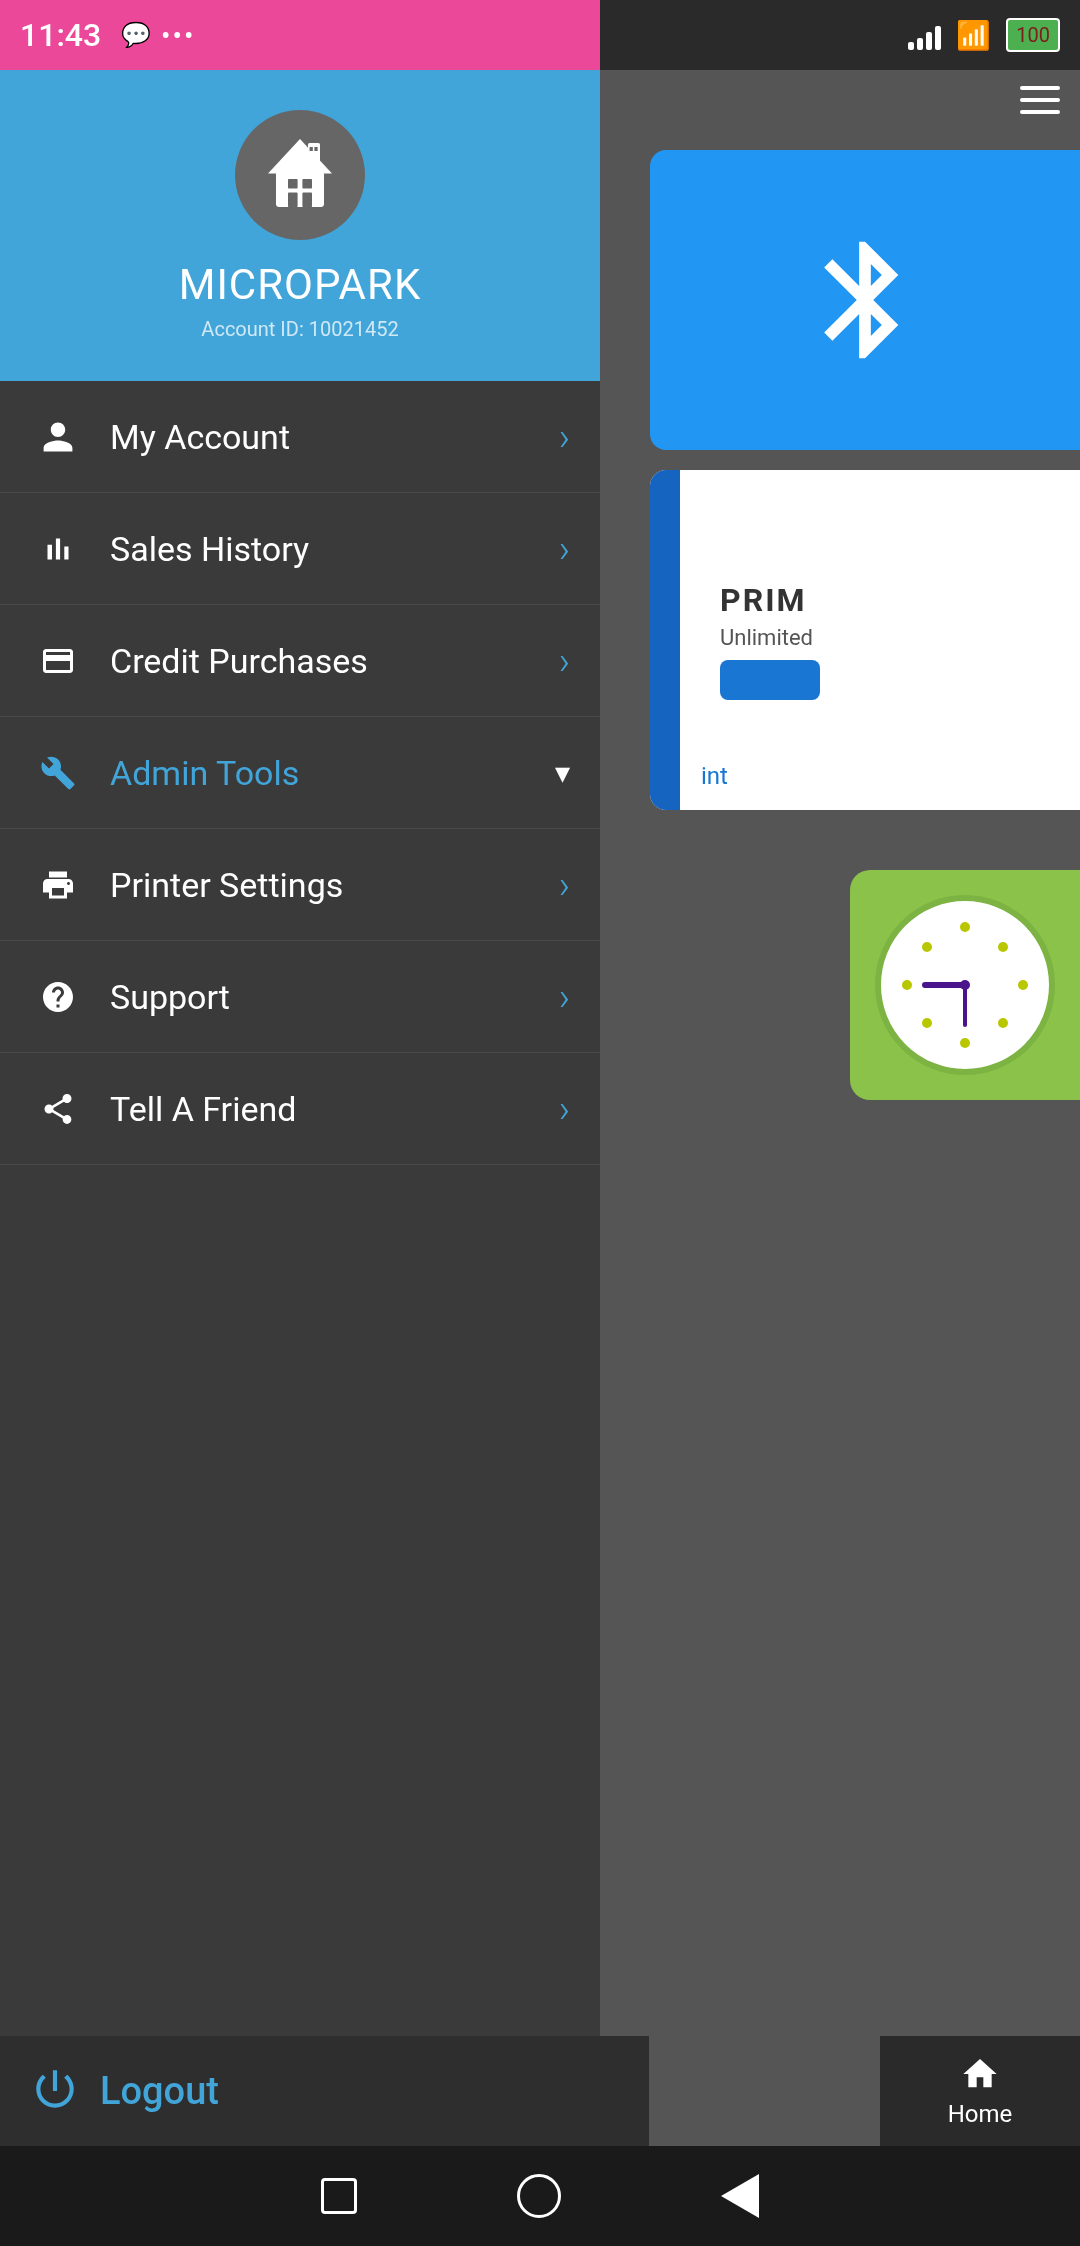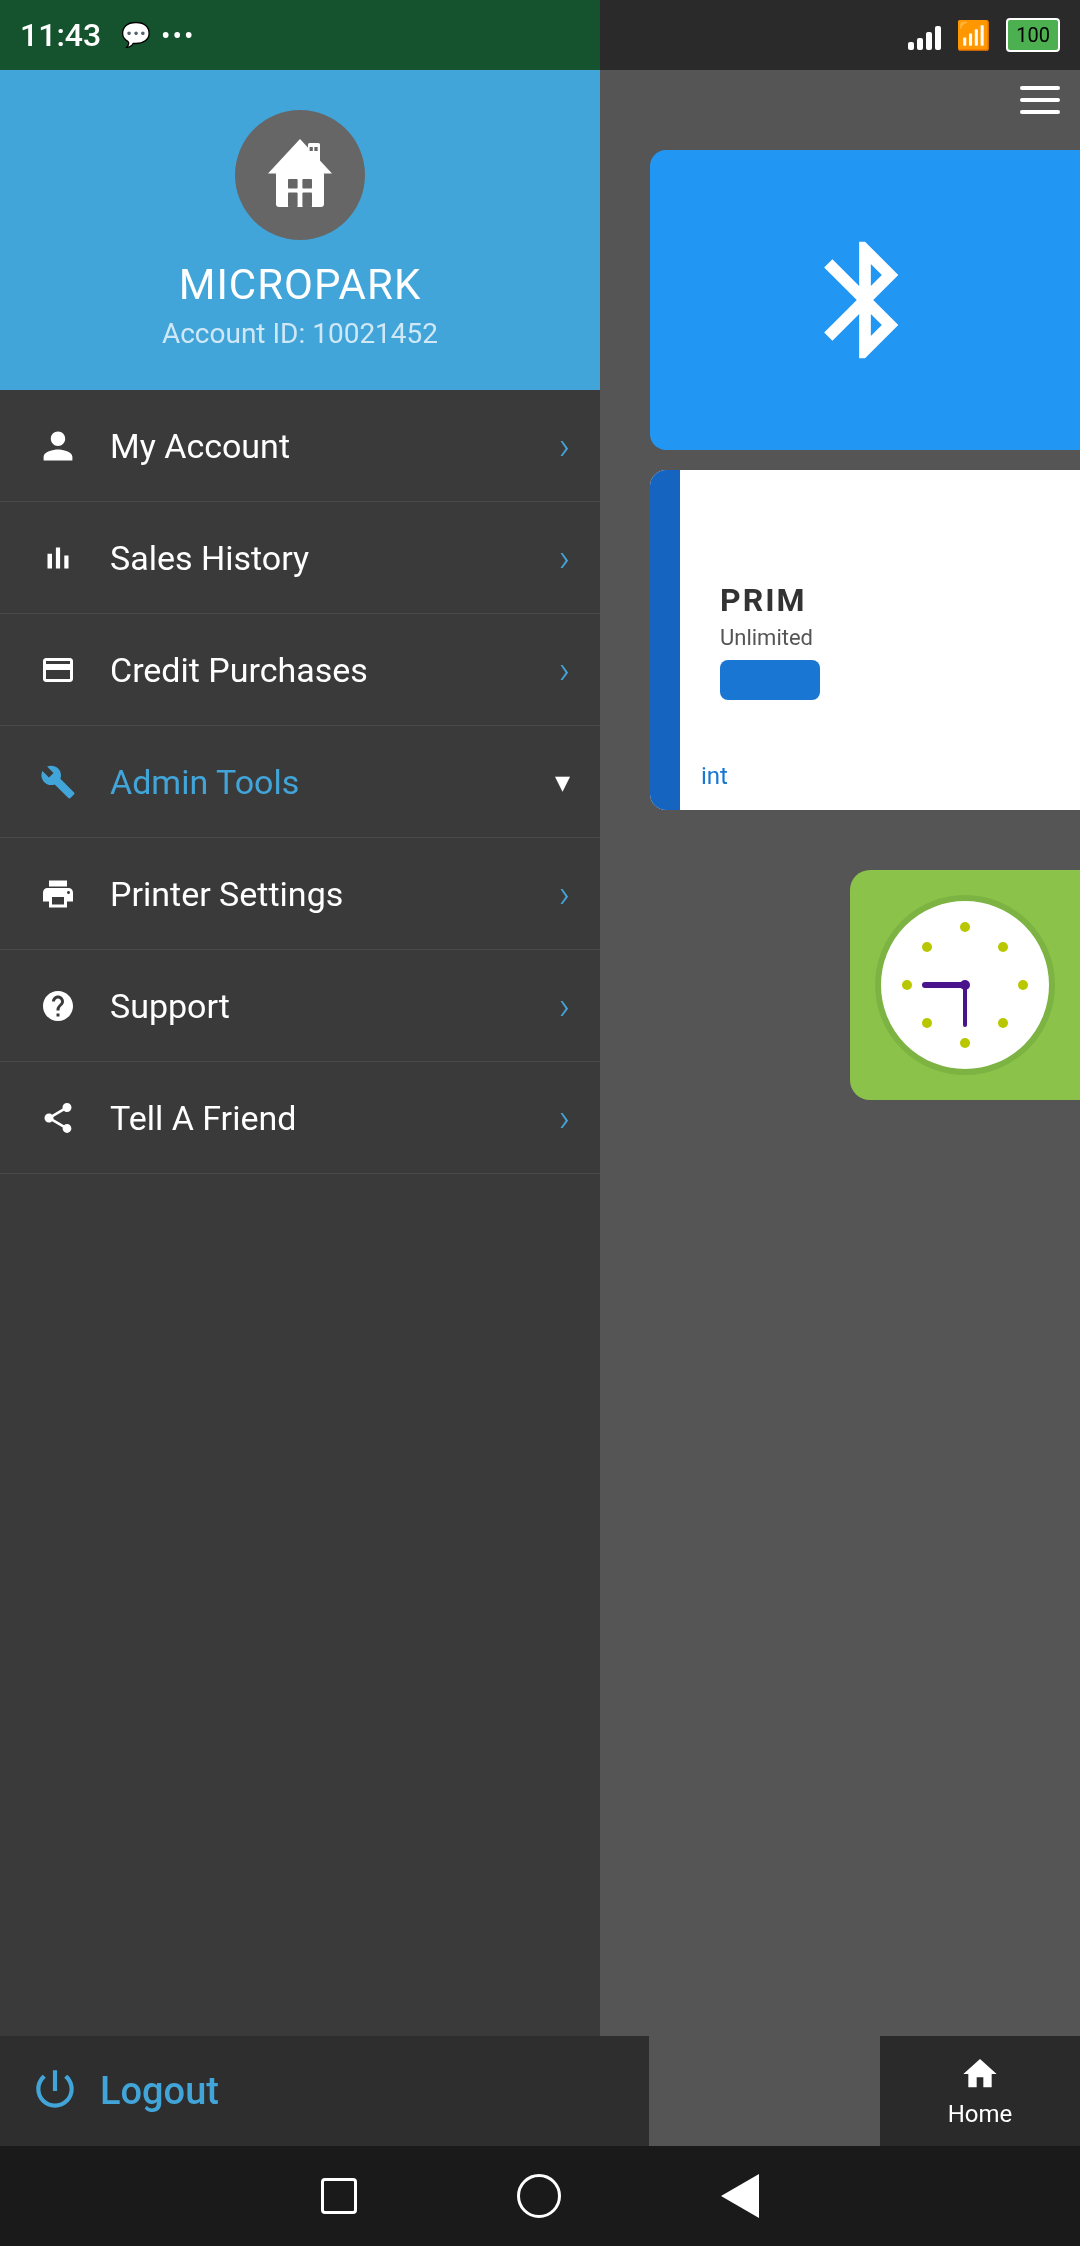--- a/index.html
+++ b/index.html
@@ -12,21 +12,21 @@
       position: relative;
       overflow: hidden;
     }
 
     
     .status-bar {
       position: absolute;
       top: 0; left: 0;
       width: 600px;
       height: 70px;
-      background: #14532d;
+      background: #ec4899;
       display: flex;
       align-items: center;
       padding: 0 20px;
       z-index: 100;
     }
     .status-bar-time {
       color: white;
       font-size: 32px;
       font-weight: 500;
     }
@@ -62,21 +62,21 @@
       height: 30px;
     }
     .signal-bar {
       width: 6px;
       background: white;
       border-radius: 2px;
     }
     .wifi-icon { color: white; font-size: 28px; }
     .battery {
       background: #4caf50;
-      color: #000000;
+      color: #7f1d1d;
       font-size: 20px;
       padding: 3px 8px;
       border-radius: 4px;
       border: 2px solid white;
     }
 
     
     .hamburger-btn {
       position: absolute;
       top: 70px;
@@ -136,21 +136,21 @@
     }
     .app-name {
       color: white;
       font-size: 42px;
       font-weight: 400;
       letter-spacing: 1px;
       margin-bottom: 8px;
     }
     .account-id {
       color: rgba(255,255,255,0.75);
-      font-size: 28px;
+      font-size: 20px;
     }
 
     
     .menu-list {
       flex: 1;
       display: flex;
       flex-direction: column;
     }
     .menu-item {
       display: flex;

